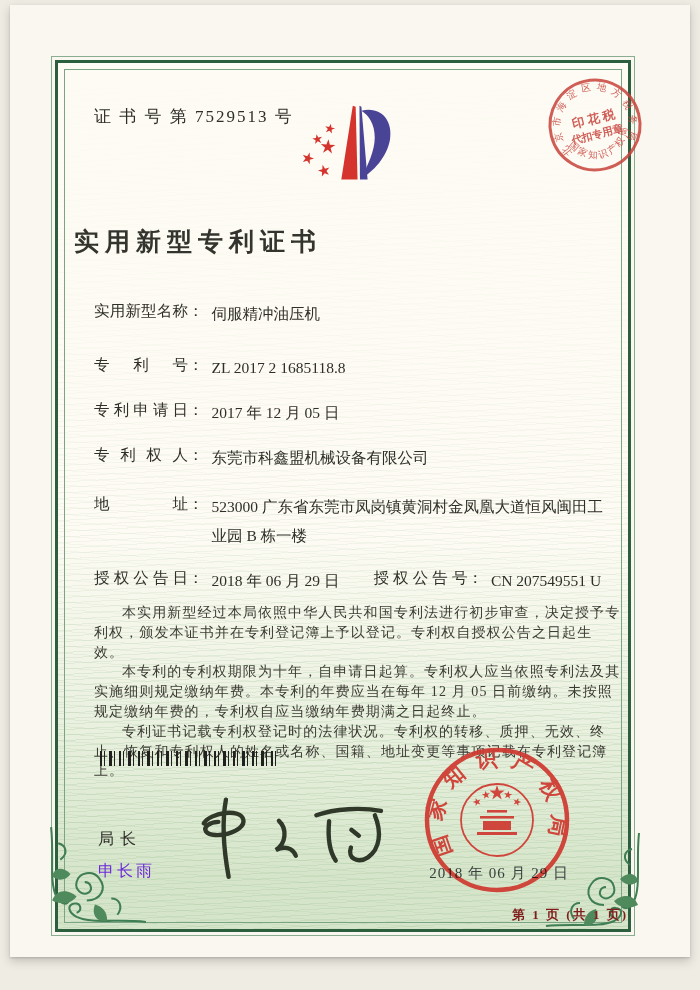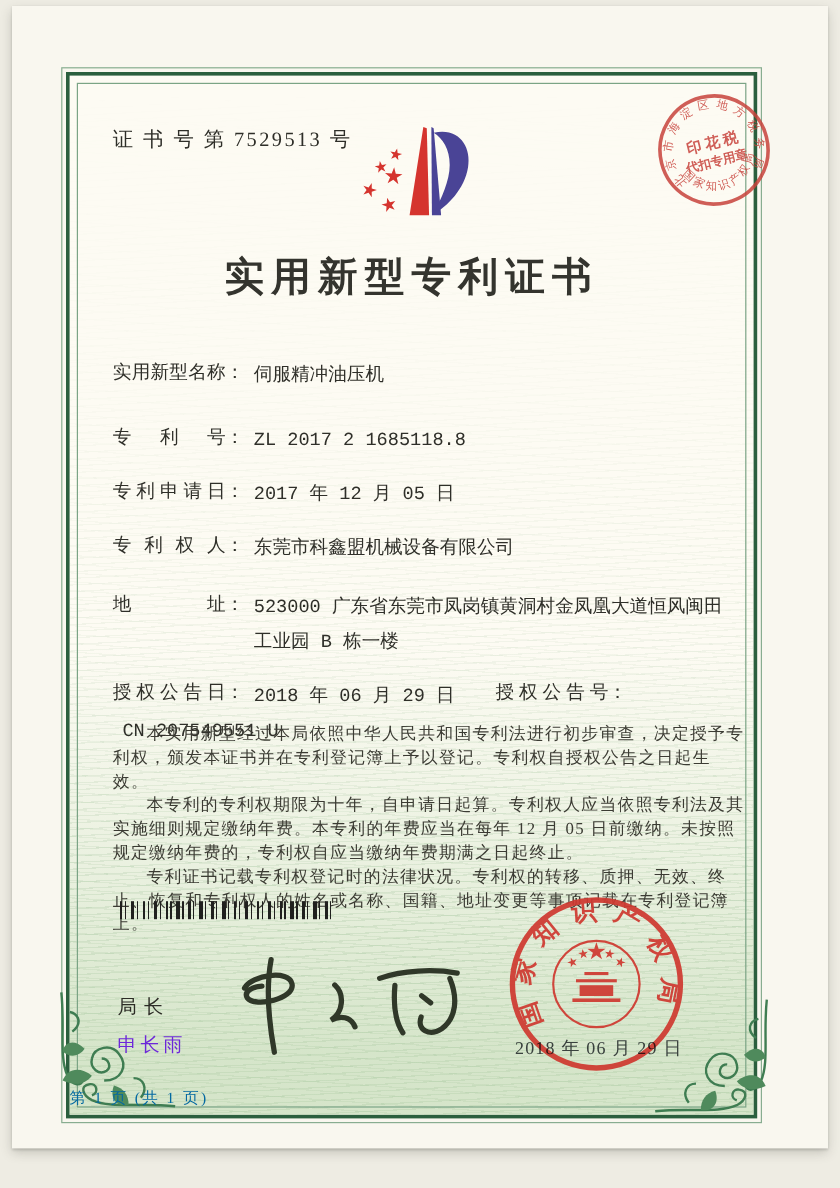--- a/index.html
+++ b/index.html
@@ -17,47 +17,47 @@
     background:
       repeating-linear-gradient(177deg, rgba(104,158,104,.20) 0 1px, rgba(104,158,104,0) 1px 5.5px),
       repeating-linear-gradient(184deg, rgba(104,158,104,.15) 0 1px, rgba(104,158,104,0) 1px 7.3px);
     -webkit-mask-image:linear-gradient(180deg, transparent 0%, rgba(0,0,0,.10) 30%, rgba(0,0,0,.45) 60%, #000 80%);
             mask-image:linear-gradient(180deg, transparent 0%, rgba(0,0,0,.10) 30%, rgba(0,0,0,.45) 60%, #000 80%);}
   .tint{position:absolute;inset:0;pointer-events:none;
     background:linear-gradient(180deg, rgba(214,232,205,0) 55%, rgba(199,222,188,.35) 76%, rgba(181,211,168,.55) 94%);}
   
   .cert-no{position:absolute;left:36px;top:42px;font-size:17px;letter-spacing:2px;color:#2e2e28;}
   .logo{position:absolute;left:242px;top:40px;width:96px;height:86px;}
-  .title{position:absolute;left:0;top:146px;width:100%;margin:0;text-align:center;
-         font-size:33px;font-weight:600;letter-spacing:6px;color:#34342e;}
+  .title{position:absolute;left:0;top:146px;width:100%;margin:16px;text-align:left;
+         font-size:25px;font-weight:600;letter-spacing:6px;color:#34342e;}
   
   .fields{position:absolute;left:36px;top:236px;width:527px;font-size:15.5px;color:#2f2f29;}
   .field-row{margin-bottom:16px;line-height:24px;}
   .field-row:nth-child(1){margin-bottom:25px;}
   .field-row:nth-child(4){margin-bottom:20px;}
   .field-row:nth-child(6){margin-bottom:8px;}
   .flabel{display:inline-block;width:94px;text-align:justify;text-align-last:justify;vertical-align:top;}
   .fcolon{vertical-align:top;}
-  .fvalue{display:inline-block;margin-left:8px;max-width:396px;vertical-align:top;line-height:29px;font-family:Liberation Mono, monospace;}
+  .fvalue{display:inline-block;margin-left:8px;max-width:396px;vertical-align:top;line-height:29px;}
   .grant-right{margin-left:34px;}
   
   .paragraphs{position:absolute;left:36px;top:540px;width:528px;color:#3b3b33;}
   .paragraphs p{margin:0;text-indent:2em;font-size:14px;line-height:19.8px;letter-spacing:1.1px;}
   
   .barcode{position:absolute;left:42px;top:688px;width:176px;height:15px;
     background:repeating-linear-gradient(90deg,#20201e 0 2px,transparent 2px 4px,#20201e 4px 5px,
       transparent 5px 9px,#20201e 9px 12px,transparent 12px 14px,#20201e 14px 15px,transparent 15px 19px);}
   .sig-title{position:absolute;left:40px;top:766px;font-size:16px;letter-spacing:6px;color:#2c2c26;}
   .sig-name{position:absolute;left:40px;top:798px;font-size:16px;letter-spacing:3px;color:#6d28d9;}
   .signature{position:absolute;left:128px;top:726px;width:212px;height:94px;transform:rotate(-2deg);}
   .seal{position:absolute;left:359px;top:677px;width:160px;height:160px;opacity:.93;}
   .seal-date{position:absolute;left:354px;top:801px;width:174px;text-align:center;font-size:15px;
              color:#45494f;letter-spacing:1px;mix-blend-mode:multiply;}
-  .footer{position:absolute;left:0;top:843px;width:100%;text-align:left;
-          font-size:13px;letter-spacing:2px;color:#0369a1;}
+  .footer{position:absolute;left:0;top:843px;width:100%;text-align:right;
+          font-size:13px;letter-spacing:2px;color:#7f1d1d;font-weight:bold;}
   .tax-stamp{position:absolute;left:477px;top:2px;width:120px;height:120px;opacity:.85;}
   .orn-bl{position:absolute;left:-12px;top:760px;width:102px;height:106px;transform:scaleX(-1);}
   .orn-br{position:absolute;left:486px;top:768px;width:100px;height:100px;}
 </style>
 </head>
 <body>
 
 <svg width="0" height="0" style="position:absolute" aria-hidden="true">
   <defs>
     <polygon id="star" points="0,-1 0.2245,-0.309 0.951,-0.309 0.3633,0.118 0.5878,0.809 0,0.382 -0.5878,0.809 -0.3633,0.118 -0.951,-0.309 -0.2245,-0.309"></polygon>

